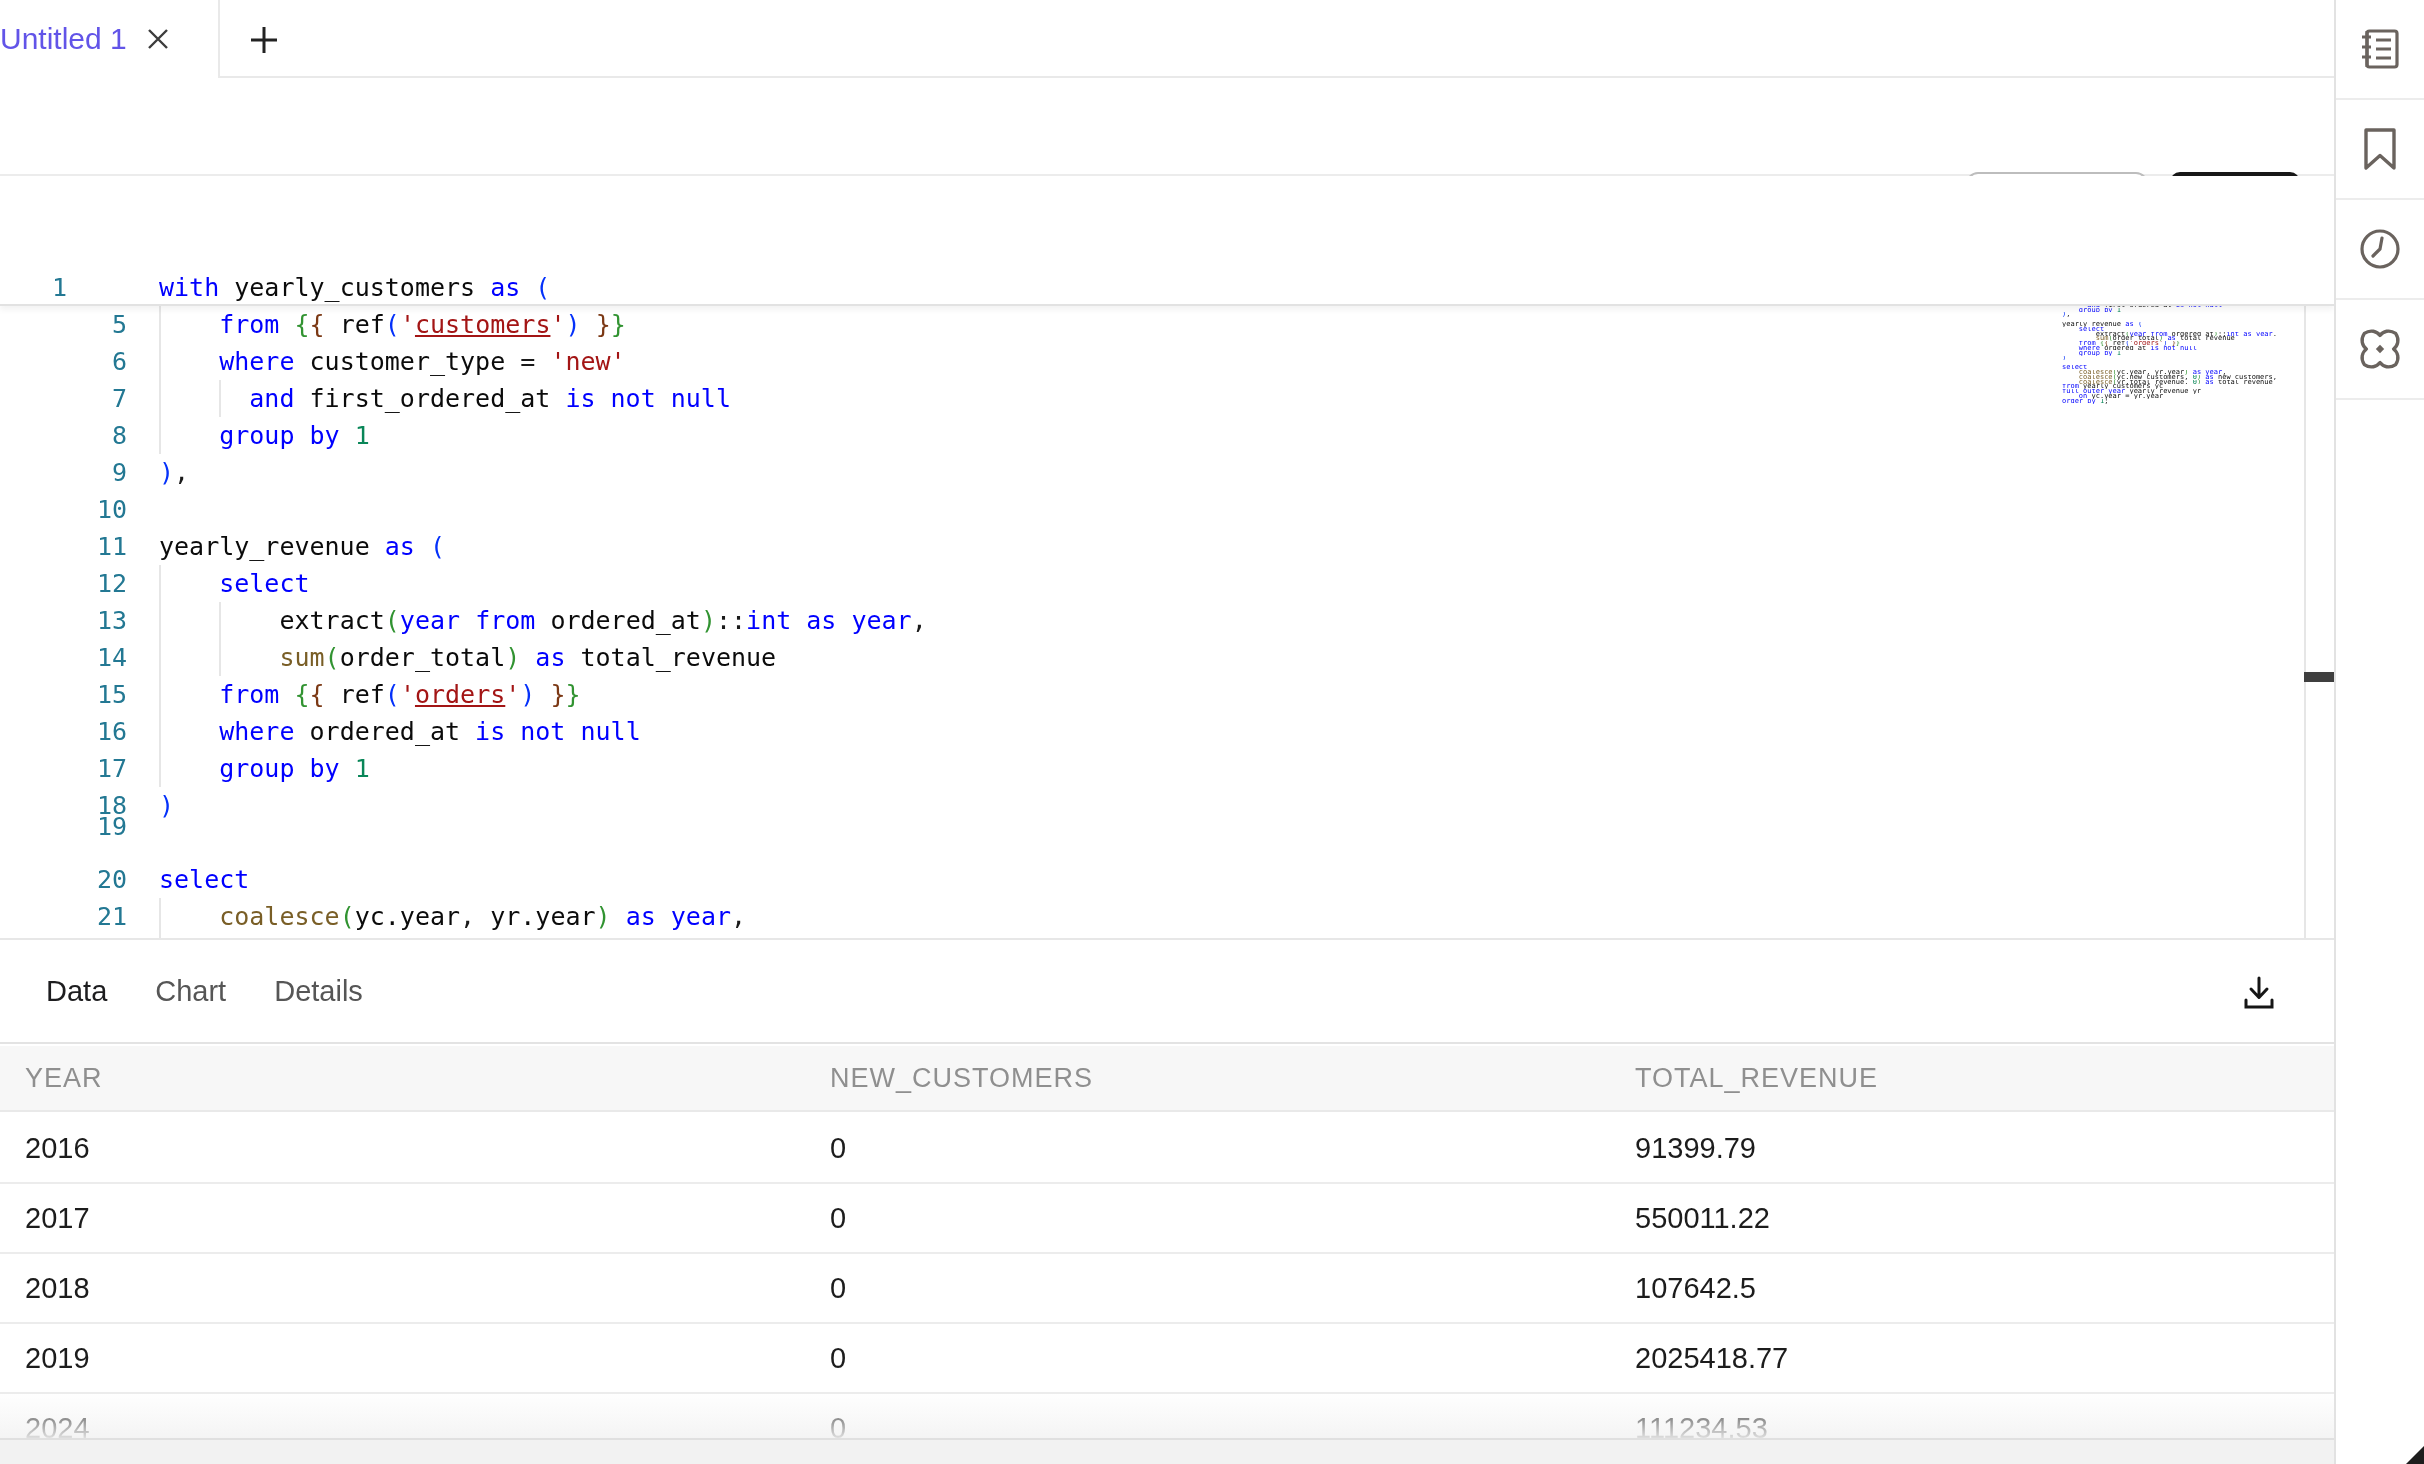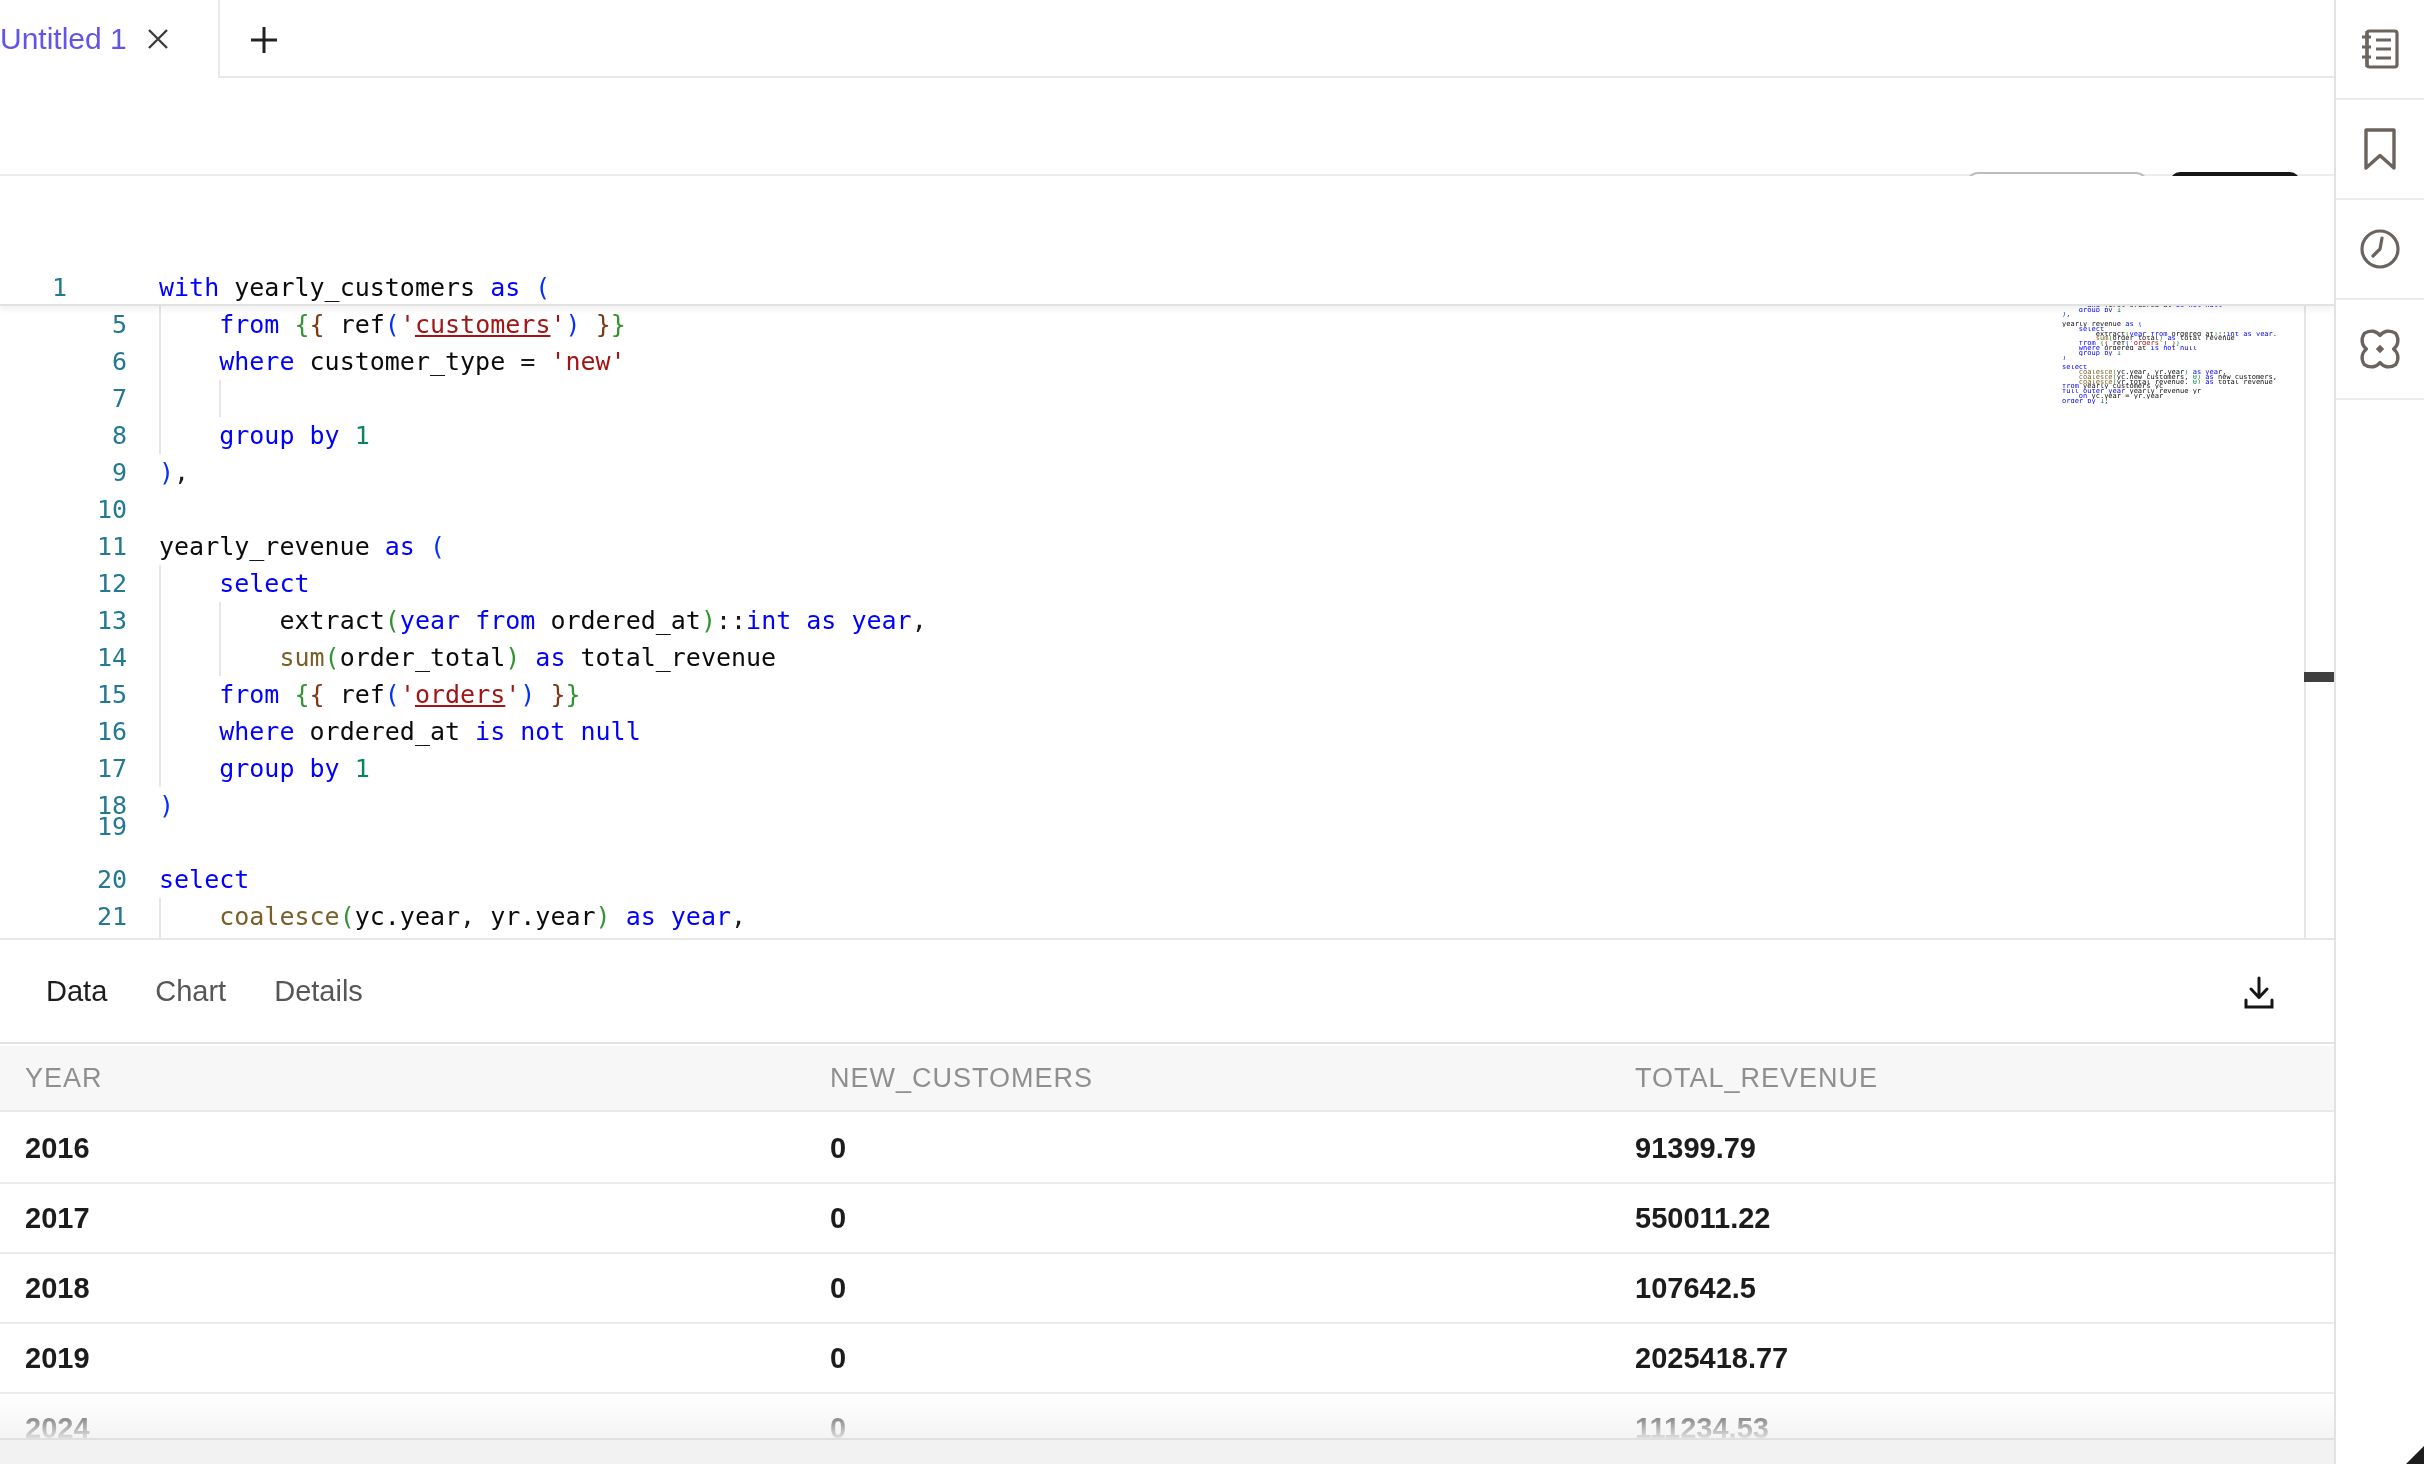--- a/index.html
+++ b/index.html
@@ -86,21 +86,21 @@
           font-size:29px; color:#565656; cursor:pointer; }
   .rtab.active { color:#1d1d1f; font-weight:500; }
   .rtab.active::after { content:""; position:absolute; left:-14px; right:-18px;
                         bottom:0; height:6px; background:#85807a; }
   #download-btn { position:absolute; left:2238px; top:972px; width:42px; height:42px; }
 
   #grid-header { position:absolute; left:0; top:1046px; width:2334px; height:66px;
                  background:#f7f7f7; border-bottom:2px solid #e9e9e9; }
   #grid-header span { position:absolute; top:0; line-height:64px; font-size:27px;
                       color:#8f8f8f; letter-spacing:1px; }
-  #grid-rows { position:absolute; left:0; top:1114px; width:1968px;font-weight:bold; }
+  #grid-rows { position:absolute; left:0; top:1114px; width:1968px; }
   .grow { position:relative; width:2334px; height:70px; border-bottom:2px solid #ececec;
           background:#fff; }
   .grow span { position:absolute; top:0; line-height:68px; font-size:29px; color:#1c1c1c; }
   .c0 { left:25px; } .c1 { left:830px; } .c2 { left:1635px; }
 
   #bottom-fade { position:absolute; left:0; top:1392px; width:2334px; height:46px;
                  background:linear-gradient(rgba(255,255,255,0), rgba(243,243,243,0.9));
                  pointer-events:none; z-index:6; }
   #bottom-strip { position:absolute; left:0; top:1438px; width:2334px; height:26px;
                   background:#f2f2f2; border-top:2px solid #e0e0e0; z-index:6; }
@@ -183,21 +183,21 @@
   <div id="editor">
     <div class="guide" style="left:159px; top:130px; height:148px;"></div>
     <div class="guide" style="left:219px; top:204px; height:37px;"></div>
     <div class="guide" style="left:159px; top:389px; height:222px;"></div>
     <div class="guide" style="left:219px; top:426px; height:74px;"></div>
     <div class="guide" style="left:159px; top:722px; height:42px;"></div>
 
     <div id="code-lines">
         <div class="cl" style="top: 130px;"><span class="gut">5</span><span class="src"><span class="tk-pun">    </span><span class="tk-kw">from</span><span class="tk-pun"> </span><span class="tk-b2">{</span><span class="tk-b3">{</span><span class="tk-id"> ref</span><span class="tk-b1">(</span><span class="tk-str">'</span><span class="tk-strl">customers</span><span class="tk-str">'</span><span class="tk-b1">)</span><span class="tk-pun"> </span><span class="tk-b3">}</span><span class="tk-b2">}</span></span></div>
         <div class="cl" style="top: 167px;"><span class="gut">6</span><span class="src"><span class="tk-pun">    </span><span class="tk-kw">where</span><span class="tk-id"> customer_type </span><span class="tk-pun">=</span><span class="tk-pun"> </span><span class="tk-str">'new'</span></span></div>
-        <div class="cl" style="top: 204px;"><span class="gut">7</span></div>
+        <div class="cl" style="top: 204px;"><span class="gut">7</span><span class="src"><span class="tk-pun">      </span><span class="tk-kw">and</span><span class="tk-id"> first_ordered_at</span><span class="tk-kw"> is not null</span></span></div>
         <div class="cl" style="top: 241px;"><span class="gut">8</span><span class="src"><span class="tk-pun">    </span><span class="tk-kw">group by</span><span class="tk-pun"> </span><span class="tk-num">1</span></span></div>
         <div class="cl" style="top: 278px;"><span class="gut">9</span><span class="src"><span class="tk-b1">)</span><span class="tk-pun">,</span></span></div>
         <div class="cl" style="top: 315px; padding-left: 32px;"><span class="gut">10</span><span class="src"></span></div>
         <div class="cl" style="top: 352px;"><span class="gut">11</span><span class="src"><span class="tk-id">yearly_revenue</span><span class="tk-kw"> as</span><span class="tk-pun"> </span><span class="tk-b1">(</span></span></div>
         <div class="cl" style="top: 389px;"><span class="gut">12</span><span class="src"><span class="tk-pun">    </span><span class="tk-kw">select</span></span></div>
         <div class="cl" style="top: 426px;"><span class="gut">13</span><span class="src"><span class="tk-pun">        </span><span class="tk-id">extract</span><span class="tk-b2">(</span><span class="tk-kw">year</span><span class="tk-pun"> </span><span class="tk-kw">from</span><span class="tk-id"> ordered_at</span><span class="tk-b2">)</span><span class="tk-pun">::</span><span class="tk-kw">int</span><span class="tk-kw"> as</span><span class="tk-kw"> year</span><span class="tk-pun">,</span></span></div>
         <div class="cl" style="top: 463px;"><span class="gut">14</span><span class="src"><span class="tk-pun">        </span><span class="tk-fn">sum</span><span class="tk-b2">(</span><span class="tk-id">order_total</span><span class="tk-b2">)</span><span class="tk-kw"> as</span><span class="tk-id"> total_revenue</span></span></div>
         <div class="cl" style="top: 500px;"><span class="gut">15</span><span class="src"><span class="tk-pun">    </span><span class="tk-kw">from</span><span class="tk-pun"> </span><span class="tk-b2">{</span><span class="tk-b3">{</span><span class="tk-id"> ref</span><span class="tk-b1">(</span><span class="tk-str">'</span><span class="tk-strl">orders</span><span class="tk-str">'</span><span class="tk-b1">)</span><span class="tk-pun"> </span><span class="tk-b3">}</span><span class="tk-b2">}</span></span></div>
         <div class="cl" style="top: 537px;"><span class="gut">16</span><span class="src"><span class="tk-pun">    </span><span class="tk-kw">where</span><span class="tk-id"> ordered_at</span><span class="tk-kw"> is not null</span></span></div>
         <div class="cl" style="top: 574px;"><span class="gut">17</span><span class="src"><span class="tk-pun">    </span><span class="tk-kw">group by</span><span class="tk-pun"> </span><span class="tk-num">1</span></span></div>

